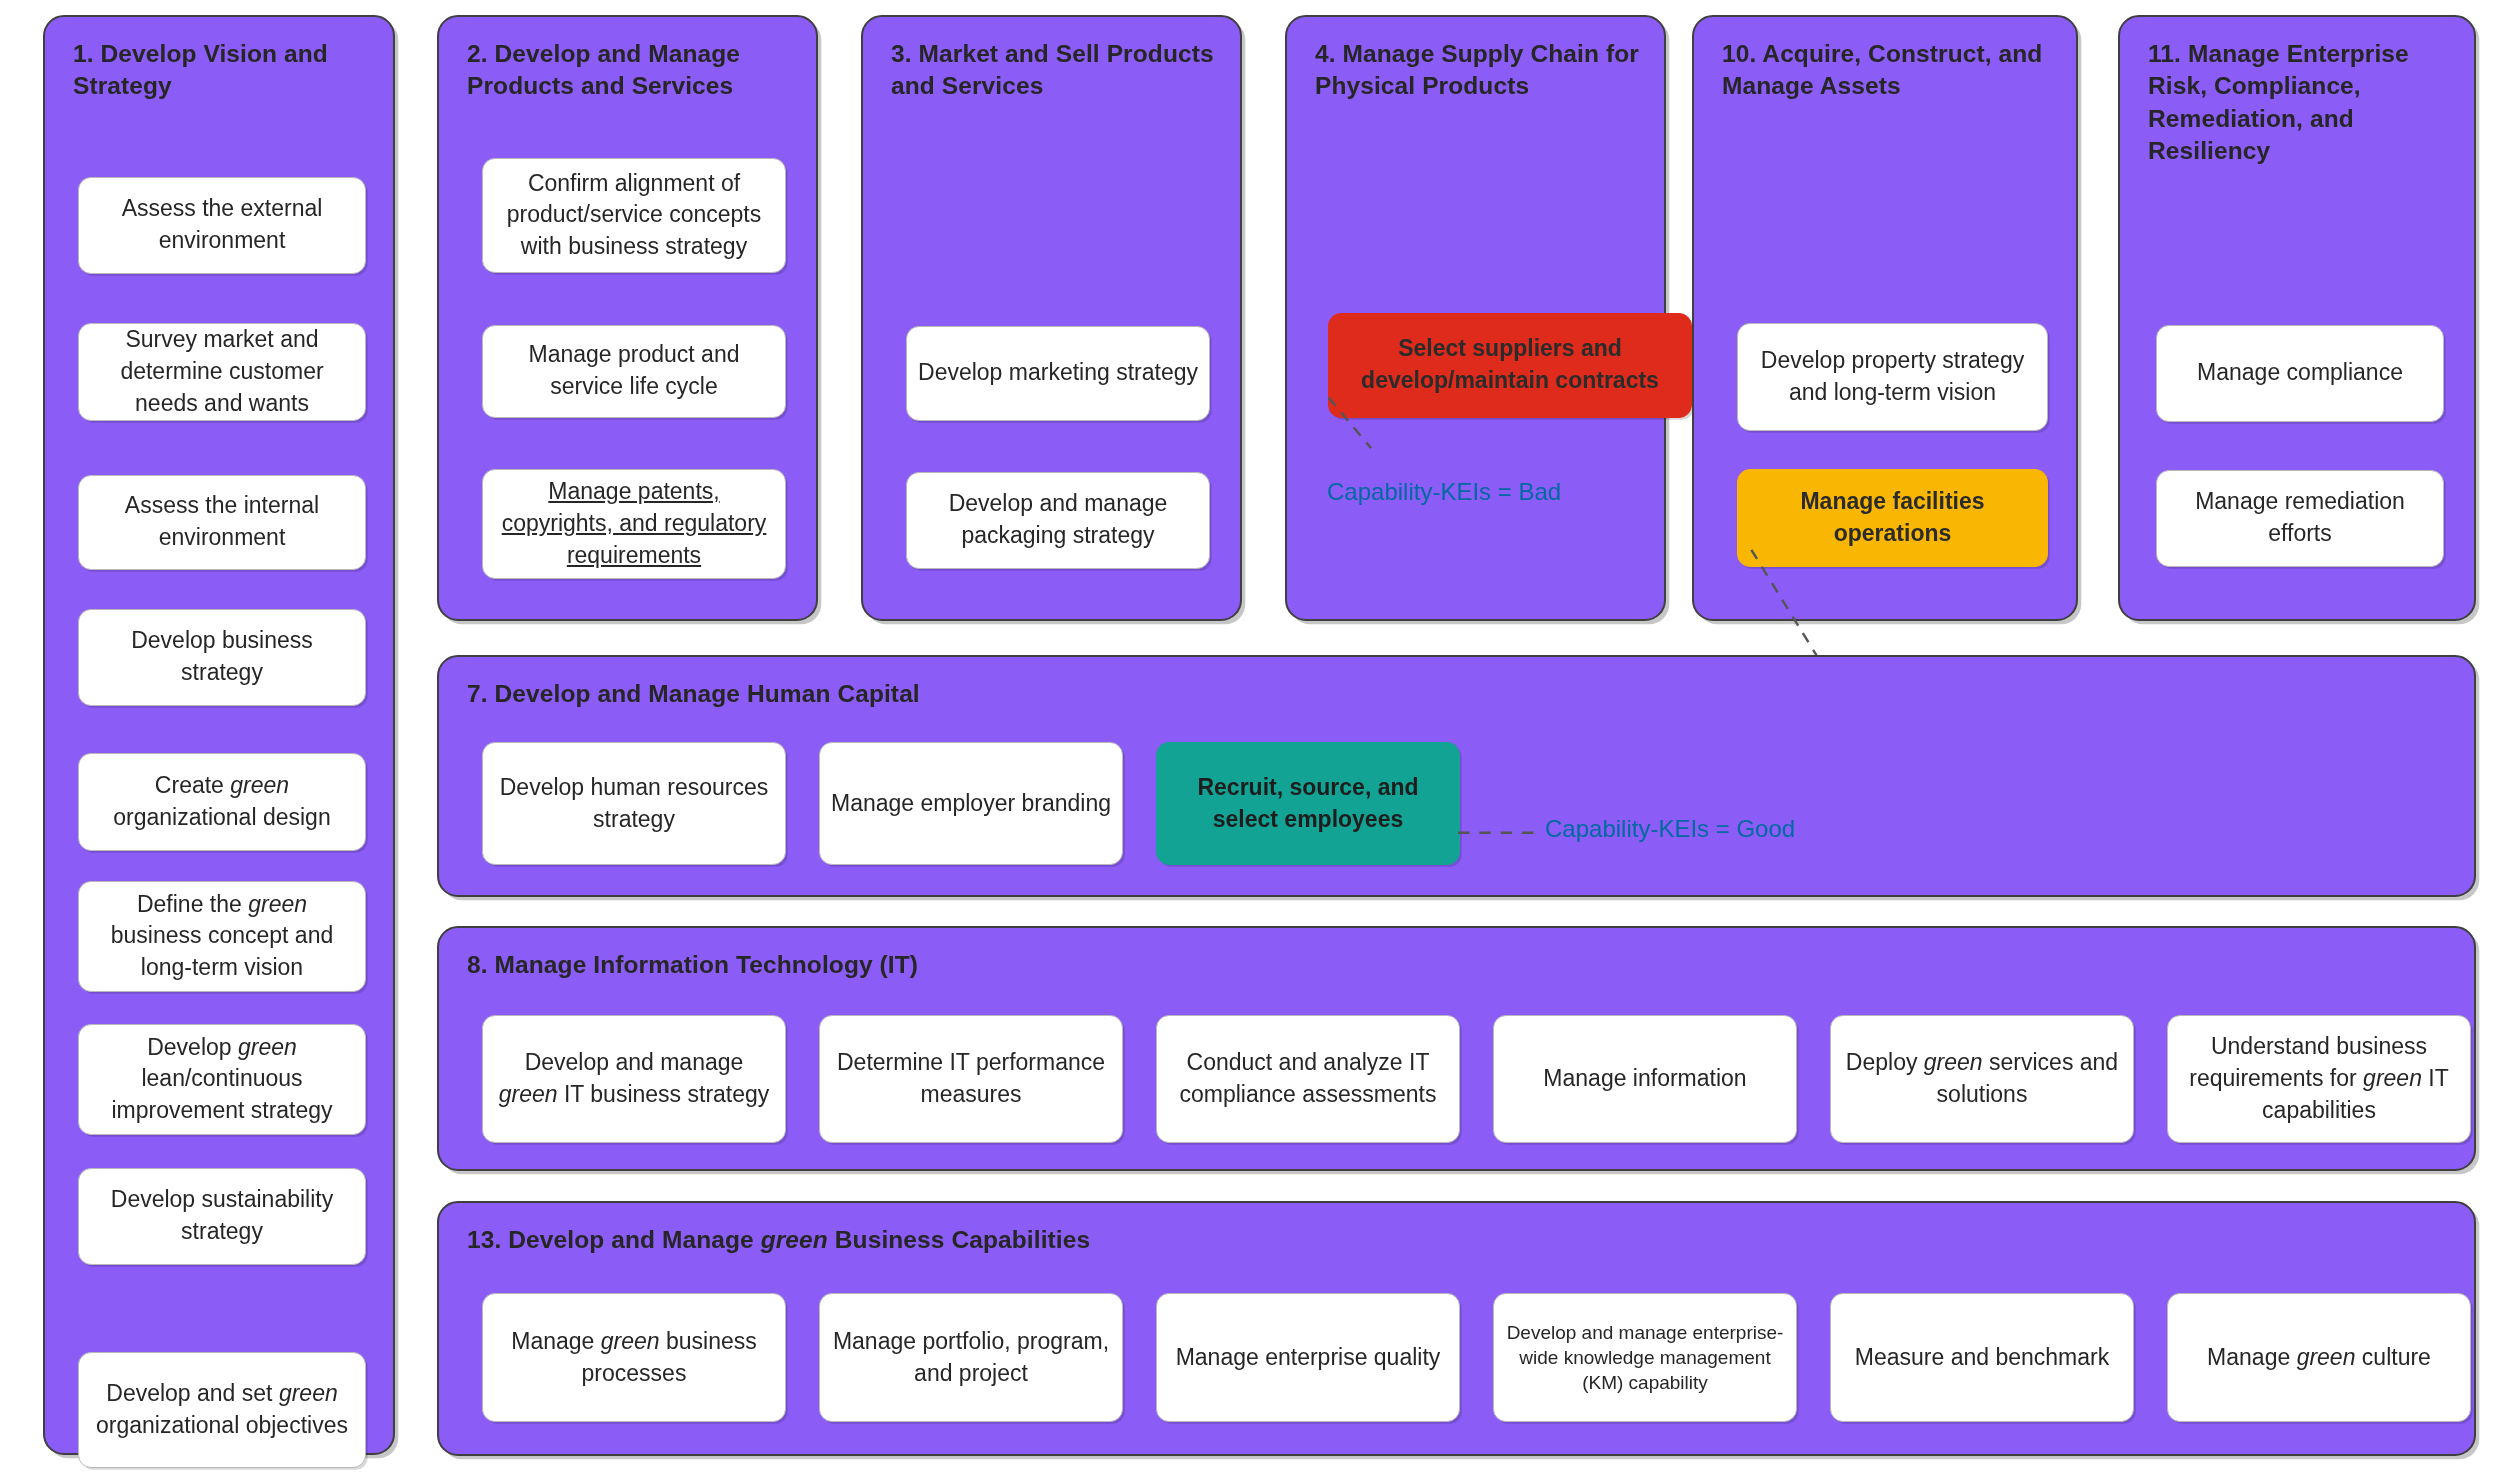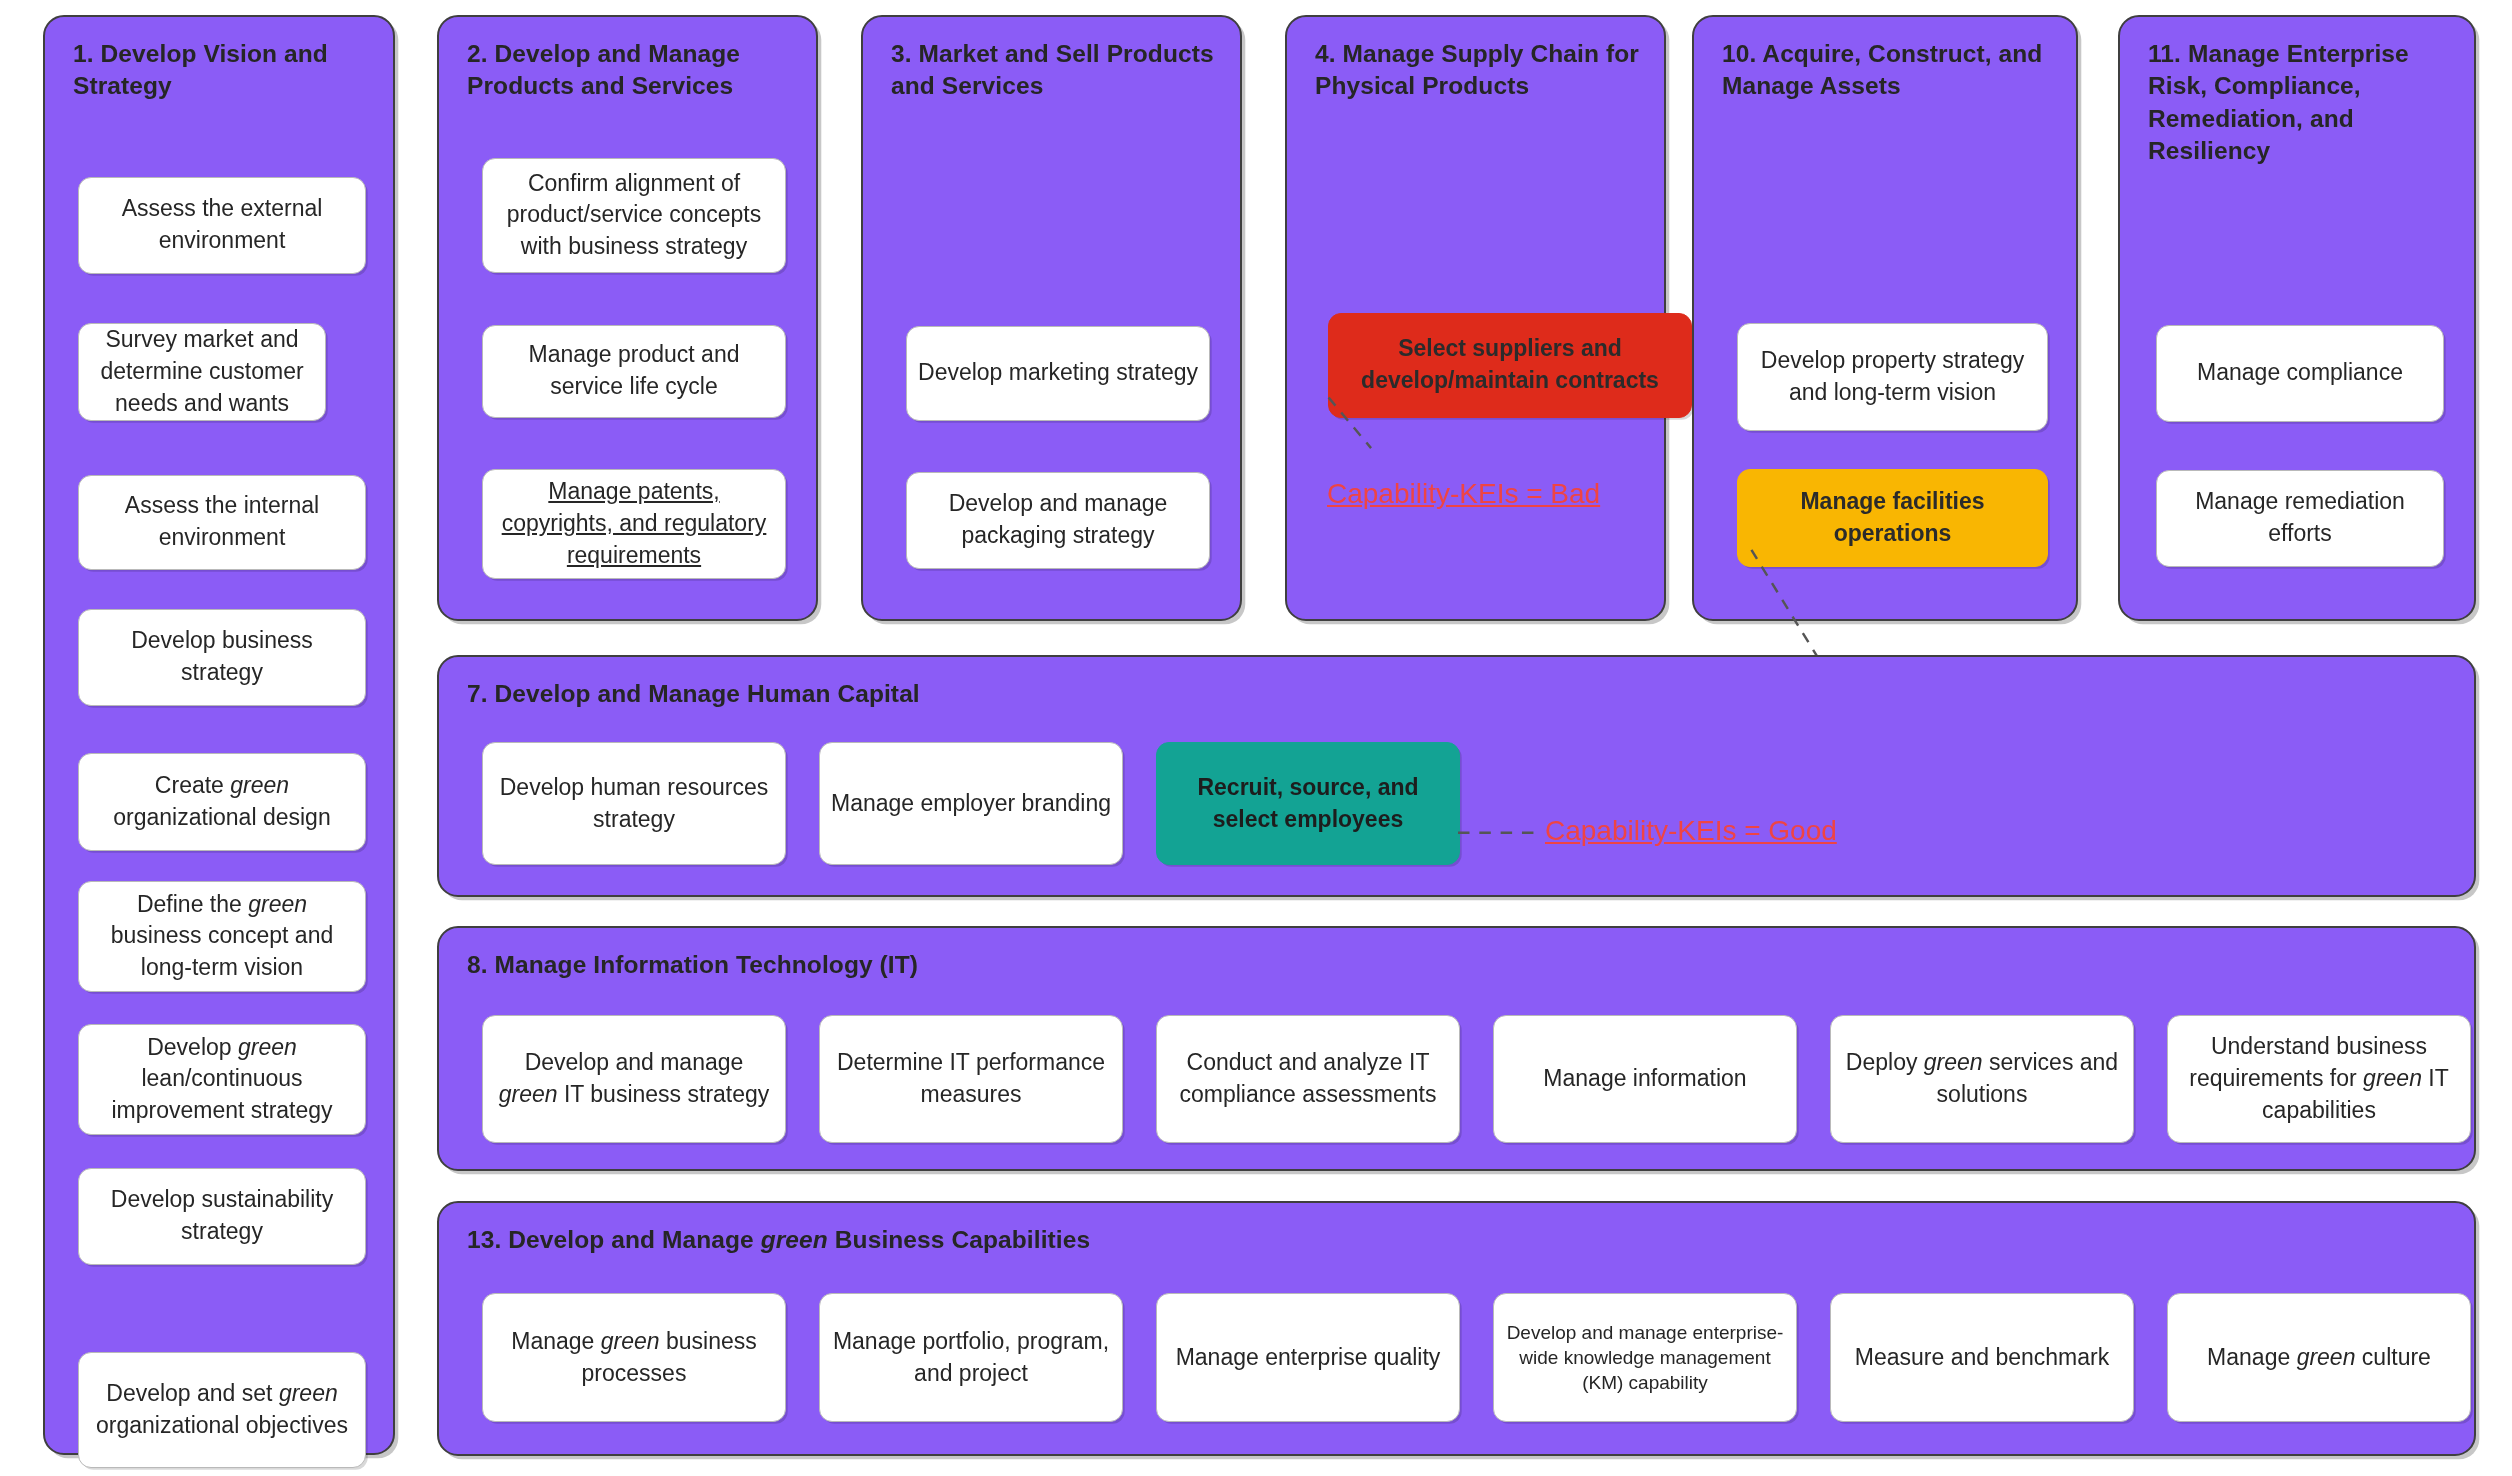--- a/index.html
+++ b/index.html
@@ -51,40 +51,39 @@
   .proc.small{font-size:19px;line-height:1.32;}
   .proc.bad{background:#DE2B1B;border-color:#DE2B1B;color:#2b2b2b;font-weight:600;}
   .proc.moderate{background:#F9B602;border-color:#F9B602;color:#2b2b2b;font-weight:600;}
   .proc.good{background:#13A394;border-color:#13A394;color:#1d1d1d;font-weight:600;}
 
   i.g{font-style:italic;}
 
   
   .kei-label{
     position:absolute;
-    font-size:28px;
-    color:#ef4444;
+    font-size:24px;
+    color:#0369a1;
     white-space:nowrap;
-    text-decoration:underline;
   }
   .leader{position:absolute;overflow:visible;pointer-events:none;}
 </style>
 </head>
 <body>
 
 <div class="canvas">
 
   <div class="cat" style="left:43px;top:14.7px;width:352px;height:1440px;">
     <div class="cat-title">1. Develop Vision and Strategy</div>
 
     <div class="proc" style="left:33px;top:160px;width:288px;height:97px;">
       <span>Assess the external environment</span>
     </div>
 
-    <div class="proc" style="left:33px;top:306px;width:248px;height:98px;">
+    <div class="proc" style="left:33px;top:306px;width:288px;height:98px;">
       <span>Survey market and determine customer needs and wants</span>
     </div>
 
     <div class="proc" style="left:33px;top:458px;width:288px;height:95px;">
       <span>Assess the internal environment</span>
     </div>
 
     <div class="proc" style="left:33px;top:592px;width:288px;height:97px;">
       <span>Develop business strategy</span>
     </div>

